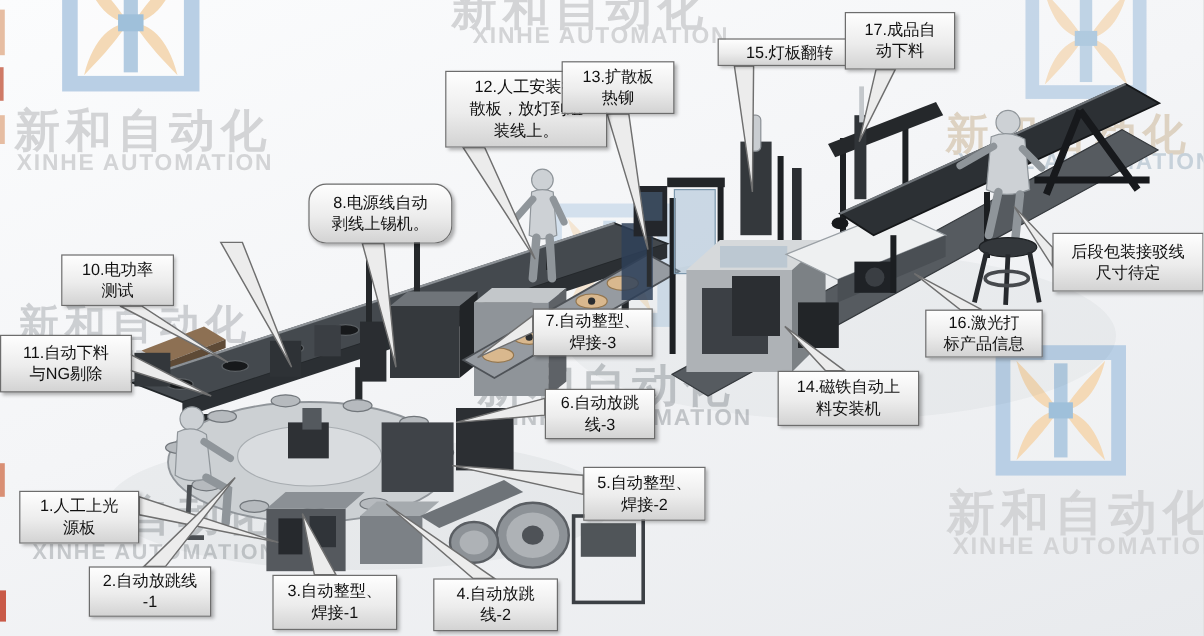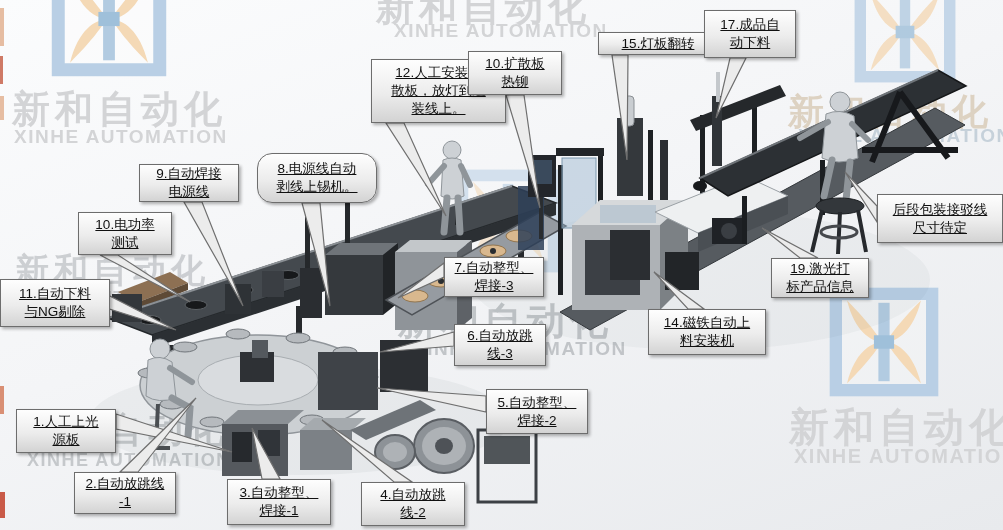--- a/index.html
+++ b/index.html
@@ -14,21 +14,21 @@
   .wm-icon{position:absolute;z-index:1;pointer-events:none;}
   .sliver{position:absolute;z-index:1;}
   
   #scene,#leaders{position:absolute;left:0;top:0;z-index:2;}
   #leaders{z-index:3;}
   
   .callout{position:absolute;z-index:4;display:flex;align-items:center;justify-content:center;
     text-align:center;white-space:pre-line;
     background:linear-gradient(180deg,#fefefe 0%,#ececec 55%,#d3d3d3 100%);
     border:1.5px solid #6d6d6d;box-shadow:2px 2px 3px rgba(0,0,0,.3);
-    font-size:13.5px;line-height:1.32;color:#101010;padding:2px 4px;text-decoration:underline;}
+    font-size:13.5px;line-height:1.32;color:#101010;padding:2px 4px;}
 </style>
 </head>
 <body>
 
 <div id="stage">
 
   <svg width="0" height="0" style="position:absolute">
     <defs>
       <g id="xh-logo">
         <rect x="7" y="7" width="86" height="86" fill="#ffffff" fill-opacity="0.2" stroke="#b9cfe5" stroke-width="11"></rect>
@@ -279,34 +279,32 @@
   <div class="callout" style="left:361px;top:482px;width:104px;height:44px;">4.自动放跳
 线-2</div>
   <div class="callout" style="left:486px;top:389px;width:102px;height:45px;">5.自动整型、
 焊接-2</div>
   <div class="callout" style="left:454px;top:324px;width:92px;height:42px;">6.自动放跳
 线-3</div>
   <div class="callout" style="left:444px;top:257px;width:100px;height:40px;">7.自动整型、
 焊接-3</div>
   <div class="callout" style="left:257px;top:153px;width:120px;height:50px;border-radius:15px;">8.电源线自动
 剥线上锡机。</div>
-  <div class="callout" style="left:139px;top:164px;width:100px;height:38px;">9.自动焊接
-电源线</div>
-  <div class="callout" style="left:51px;top:212px;width:94px;height:43px;margin-left:27px;">10.电功率
+  <div class="callout" style="left:51px;top:212px;width:94px;height:43px;">10.电功率
 测试</div>
   <div class="callout" style="left:0px;top:279px;width:110px;height:48px;">11.自动下料
 与NG剔除</div>
   <div class="callout" style="left:329px;top:59px;width:135px;height:64px;margin-left:42px;">12.人工安装扩
 散板，放灯到组
 装线上。</div>
-  <div class="callout" style="left:468px;top:51px;width:94px;height:44px;">10.扩散板
+  <div class="callout" style="left:468px;top:51px;width:94px;height:44px;">13.扩散板
 热铆</div>
   <div class="callout" style="left:648px;top:309px;width:118px;height:46px;">14.磁铁自动上
 料安装机</div>
   <div class="callout" style="left:582px;top:32px;width:120px;height:23px;margin-left:16px;">15.灯板翻转</div>
-  <div class="callout" style="left:771px;top:258px;width:98px;height:40px;">19.激光打
+  <div class="callout" style="left:771px;top:258px;width:98px;height:40px;">16.激光打
 标产品信息</div>
   <div class="callout" style="left:704px;top:10px;width:92px;height:48px;">17.成品自
 动下料</div>
   <div class="callout" style="left:877px;top:194px;width:126px;height:49px;">后段包装接驳线
 尺寸待定</div>
 
 </div>
 
 </body></html>

